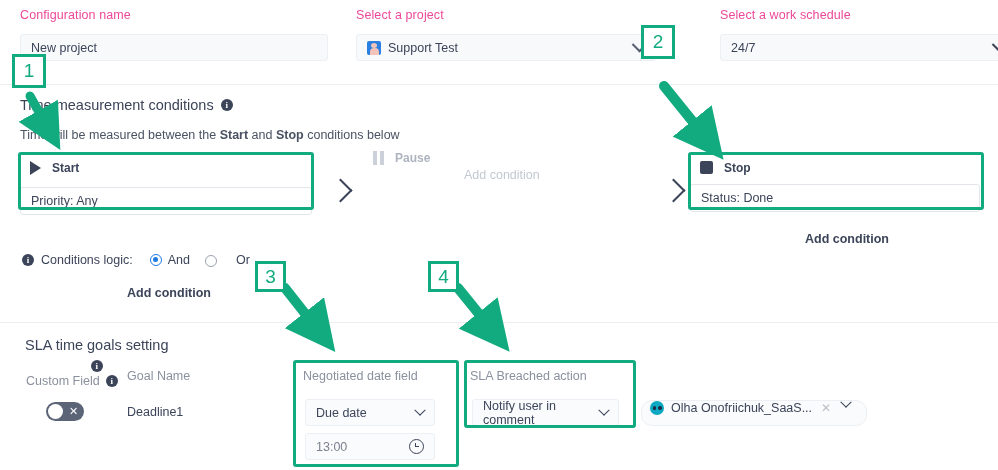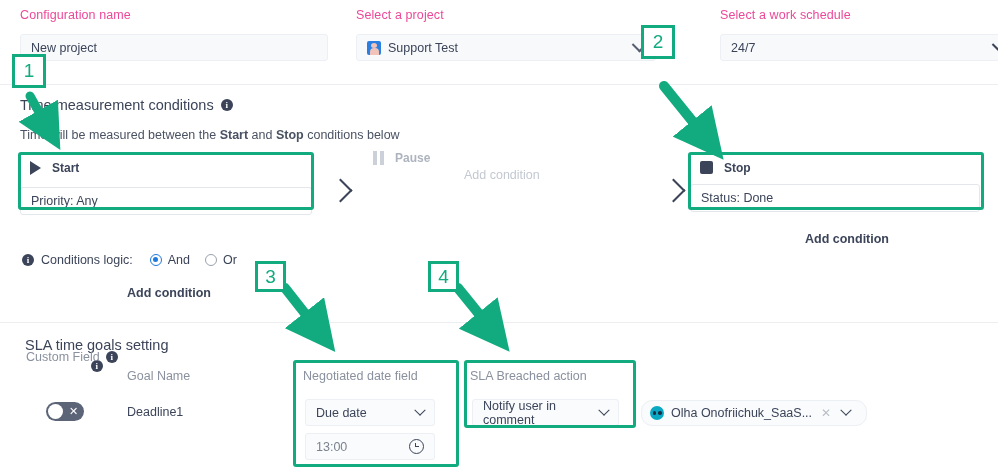--- a/index.html
+++ b/index.html
@@ -121,21 +121,21 @@
   .clock{
     margin-left:auto;width:13px;height:13px;border-radius:50%;border:1.4px solid #3b4459;
     position:relative;flex:0 0 auto;
   }
   .clock::before{content:"";position:absolute;left:5px;top:2.5px;width:1.3px;height:4px;background:#3b4459;}
   .clock::after{content:"";position:absolute;left:5px;top:5.5px;width:3.5px;height:1.3px;background:#3b4459;}
 
   
   .user-chip{
     position:absolute;background:#fafbfc;border:1px solid #eceff3;border-radius:11px;
-    height:26px;display:flex;align-items:center;padding:0 8px;font-size:12.5px;color:#3b4459;
+    height:26px;display:flex;align-items:flex-start;padding:0 8px;font-size:12.5px;color:#3b4459;
     box-sizing:border-box;
   }
   .user-av{
     width:14px;height:14px;border-radius:50%;background:#0aa8c2;margin-right:7px;flex:0 0 auto;
     position:relative;
   }
   .user-av::before,.user-av::after{
     content:"";position:absolute;top:5px;width:3.5px;height:3.5px;border-radius:50%;background:#1f2a44;
   }
   .user-av::before{left:2.5px;}
@@ -205,21 +205,21 @@
     </div>
   </div>
 
   <div class="logic-row" style="left:22px;top:253px;">
     <span class="info-i">i</span>
     <span>Conditions logic:</span>
     <span style="display:inline-flex;align-items:center;gap:6px;margin-left:10px;">
       <span class="radio on"></span>
       <span>And</span>
     </span>
-    <span style="display:inline-flex;align-items:center;gap:6px;margin-left:8px;">
+    <span style="display:inline-flex;align-items:flex-end;gap:19px;margin-left:8px;">
       <span class="radio"></span>
       <span>Or</span>
     </span>
   </div>
 
   <div class="add-cond" style="left:127px;top:286px;">Add condition</div>
 
   <div class="arrow-chevron" style="left:330px;top:176px;"></div>
 
   <div style="position:absolute;left:363px;top:144px;width:290px;">
@@ -246,21 +246,21 @@
   </div>
   <div class="add-cond" style="left:805px;top:232px;">Add condition</div>
 
   <div class="divider" style="top:322px;"></div>
 
   <div class="sec-title" style="left:25px;top:337px;flex-direction:column;">
     <span>SLA time goals setting</span>
     <span class="info-i">i</span>
   </div>
 
-  <div class="col-head" style="left:26px;top:350px;align-items:center;">
+  <div class="col-head" style="left:26px;top:374px;align-items:center;">
     <span>Custom Field</span>
     <span class="info-i">i</span>
   </div>
   <div class="col-head" style="left:127px;top:369px;">
     <span>Goal Name</span>
   </div>
   <div class="col-head" style="left:303px;top:369px;">
     <span>Negotiated date field</span>
   </div>
   <div class="col-head" style="left:470px;top:369px;">

